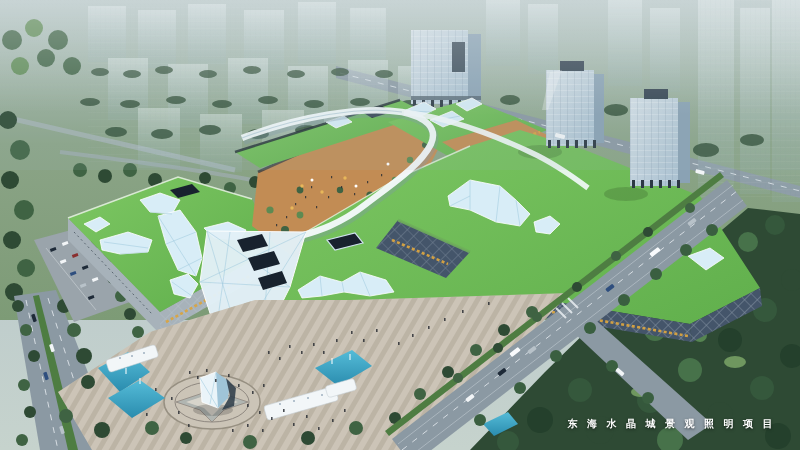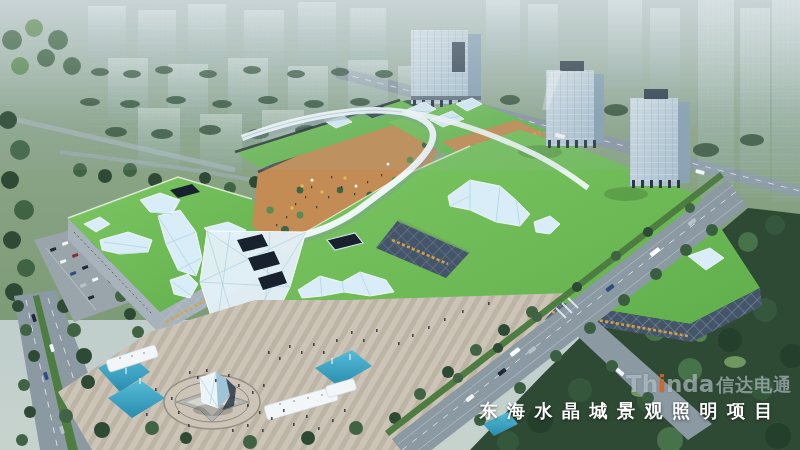--- a/index.html
+++ b/index.html
@@ -25,21 +25,21 @@
   .lane{stroke:#e9eef2;stroke-width:1;stroke-dasharray:6 7;fill:none;opacity:.8;}
   .pool{fill:url(#waterGrad);}
   .tent{fill:#f2f6f8;stroke:#c3ccd2;stroke-width:.5;}
   .ppl{fill:var(--people);opacity:.85;}
   .twrF{fill:url(#twrGrad);} .twrS{fill:var(--towerSide);}
   .fLight{fill:#a7b2ba;} .fBlue{fill:#44556a;}
   .watermark{position:absolute;left:626px;top:371px;font-weight:bold;font-size:23px;
     color:var(--watermark);white-space:nowrap;text-shadow:0 0 2px rgba(40,60,70,.35);}
   .watermark .accent{color:var(--accentOrange);opacity:.92;}
   .watermark .cjk{font-size:18px;letter-spacing:1px;vertical-align:1px;margin-left:2px;}
-  .title{position:absolute;top:399px;right:18px;font-size:18px;font-weight:bold;
+  .title{position:absolute;top:417px;right:18px;font-size:10px;font-weight:bold;
     letter-spacing:9.5px;color:var(--title);white-space:nowrap;
     text-shadow:0 1px 3px rgba(0,0,0,.6);}
 </style>
 </head>
 <body>
 
 <div class="stage">
 <svg width="800" height="450" viewBox="0 0 800 450">
   <defs>
     <linearGradient id="skyGrad" x1="0" y1="0" x2="0" y2="1">
@@ -574,15 +574,14 @@
           </g>
     </g>
   </g>
 
   <g>
     <rect x="0" y="0" width="800" height="115" fill="url(#hazeGrad)" opacity="0.6"></rect>
     <rect x="0" y="0" width="800" height="170" fill="#9fb6c0" opacity="0.12"></rect>
   </g>
 </svg>
 
-<div class="watermark"><span>Th</span><span class="accent">i</span><span>nda</span><span class="cjk">信达电通</span></div>
 <div class="title">东海水晶城景观照明项目</div>
 </div>
 
 </body></html>

